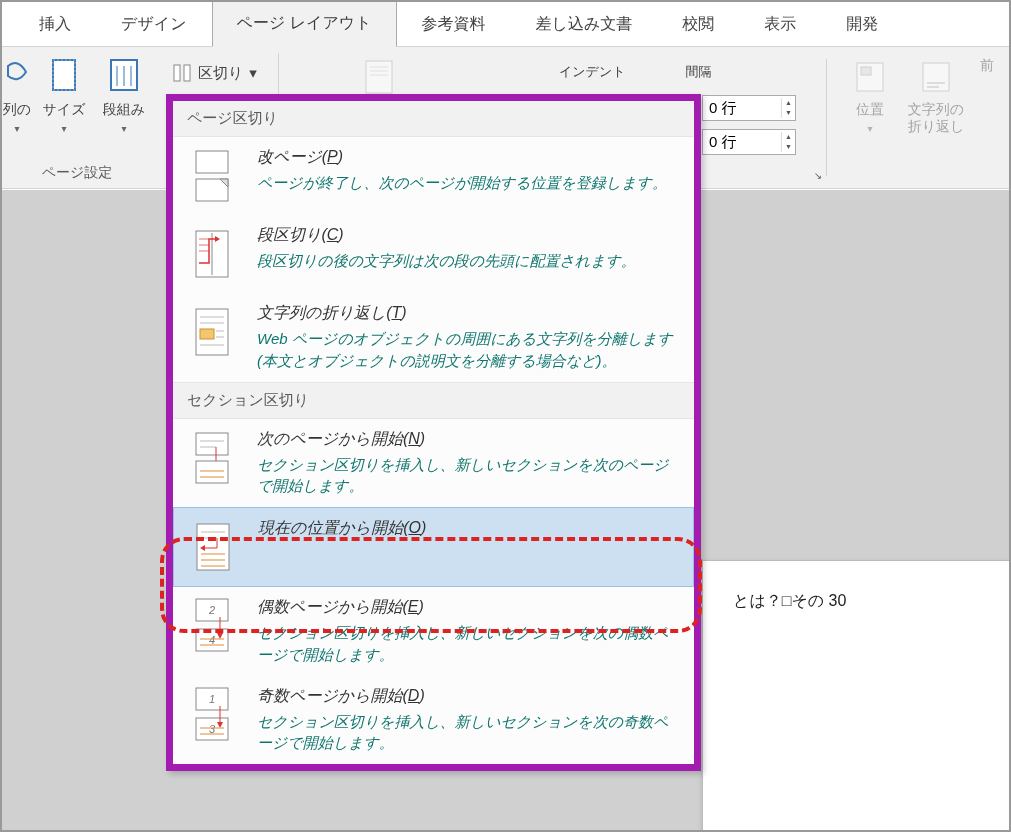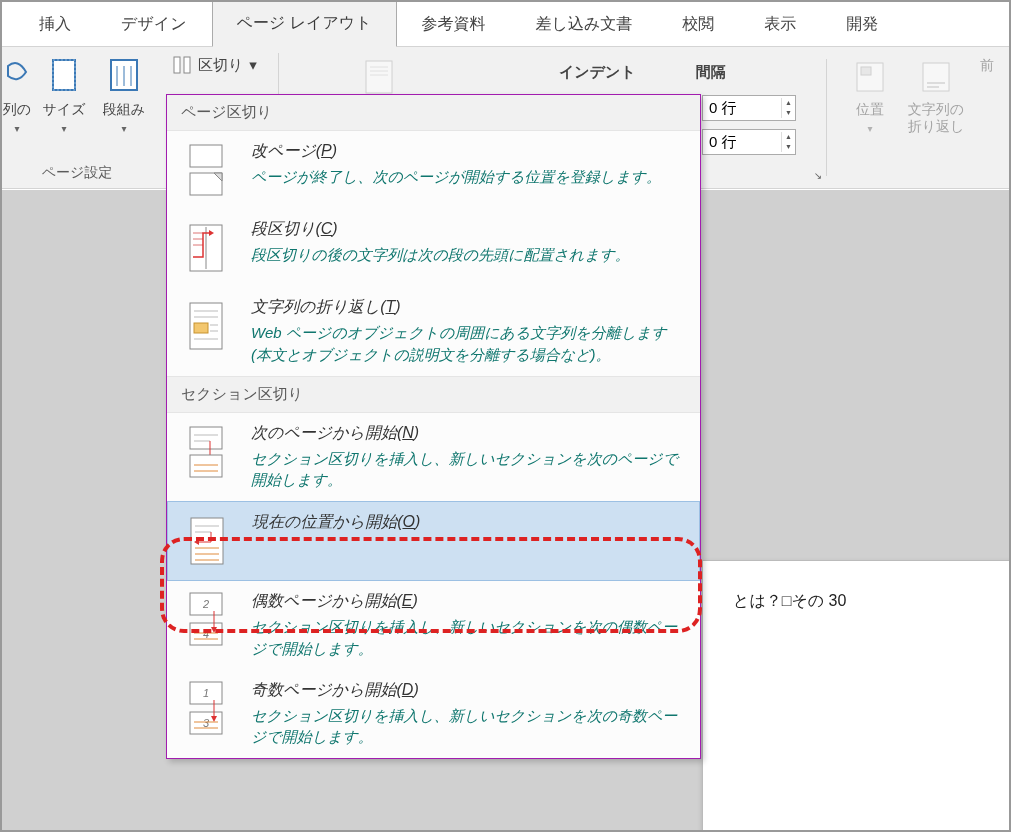--- a/index.html
+++ b/index.html
@@ -100,24 +100,23 @@
     
     .grid-group {
       display: grid;
       grid-template-columns: auto;
       gap: 6px;
       padding: 4px 6px;
     }
     .headers-row {
       display: flex;
       gap: 60px;
-      font-size: 15px;
+      font-size: 13px;
       color: #444;
       padding: 4px 0 4px 4px;
-      font-weight: bold;
     }
     .spin {
       display: flex;
       align-items: center;
       background: #fff;
       border: 1px solid #ababab;
       height: 26px;
     }
     .spin input {
       border: none;
@@ -155,38 +154,38 @@
 
     
     .disabled-btn {
       opacity: 0.45;
     }
 
     
     .breaks-btn {
       position: absolute;
       left: 164px;
-      top: 6px;
+      top: 14px;
       display: flex;
       align-items: center;
       gap: 6px;
       padding: 2px 6px;
       font-size: 15px;
       color: #444;
       cursor: pointer;
       background: #f1f1f1;
     }
 
     .menu {
       position: absolute;
       left: 164px;
       top: 92px;
       width: 535px;
       background: #fcfcfc;
-      border: 1px solid #a21caf;
+      border: 7px solid #a21caf;
       box-shadow: 3px 3px 6px rgba(0,0,0,0.2);
       z-index: 50;
     }
     .menu-section-header {
       background: #f1f1f1;
       border-top: 1px solid #e5e5e5;
       border-bottom: 1px solid #e5e5e5;
       padding: 8px 14px;
       font-size: 15px;
       color: #5a5a5a;

